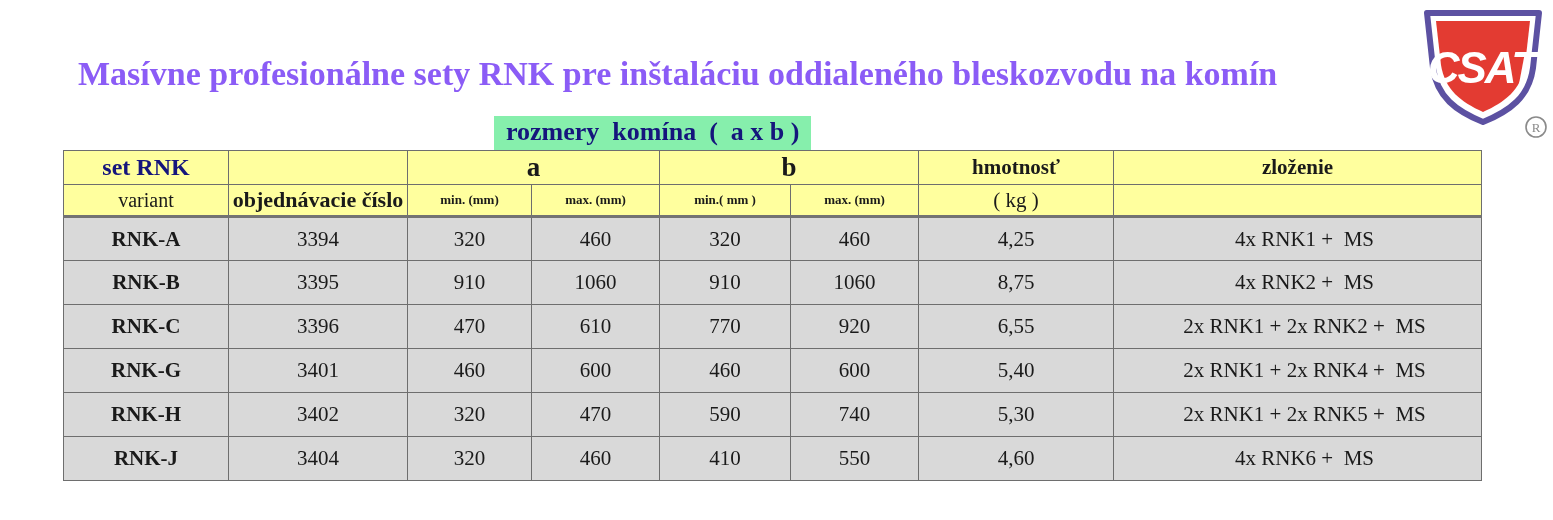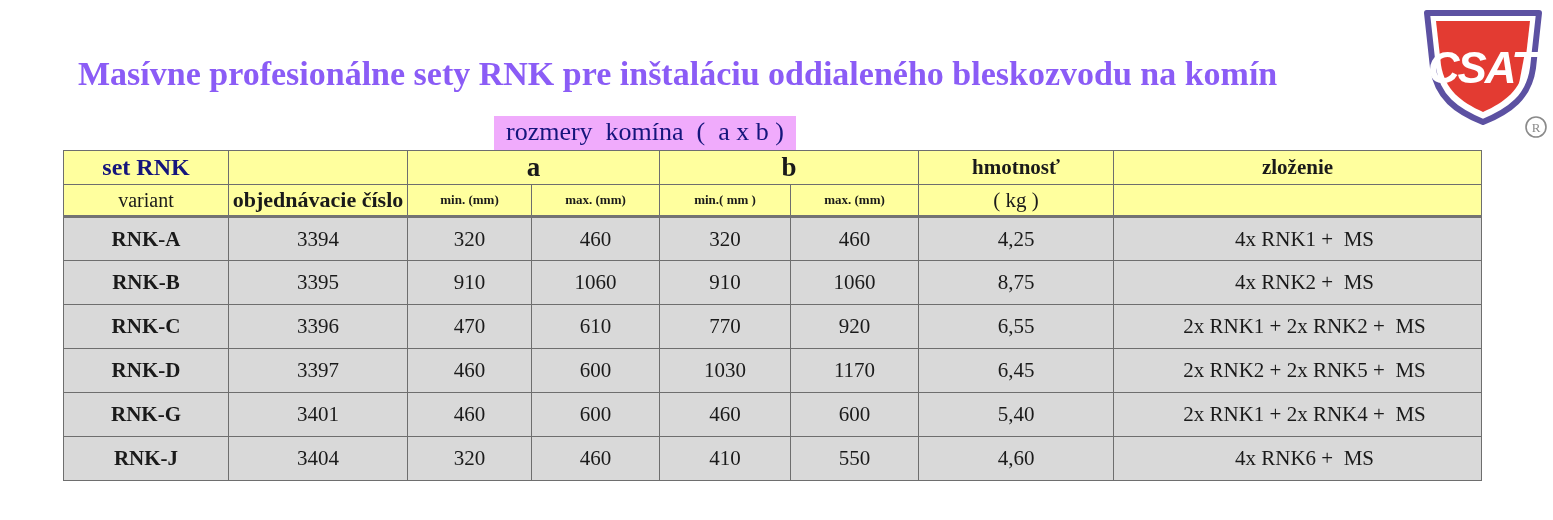--- a/index.html
+++ b/index.html
@@ -8,21 +8,21 @@
     font-family:"Liberation Serif", serif; overflow:hidden;
   }
   .page-title{
     position:absolute;left:78px;top:49px;
     font-size:34px;font-weight:bold;color:#8b5cf6;
     white-space:nowrap;letter-spacing:0px;margin-top:6px;
   }
   .logo-wrap{position:absolute;left:1416px;top:6px;width:134px;height:134px;}
   .banner{
     position:absolute;left:494px;top:116px;height:30px;line-height:30px;
-    background:#f0abfc;color:#15157c;font-size:26px;font-weight:normal;
+    background:#86efac;color:#15157c;font-size:26px;font-weight:bold;
     padding:1px 12px 17px 12px;white-space:pre;
   }
   .rnk-table{
     position:absolute;left:63px;top:150px;
     border-collapse:collapse;table-layout:fixed;width:1418px;
     font-family:"Liberation Serif", serif;
   }
   .rnk-table td{
     border:1px solid #6e6e6e;text-align:center;font-size:21px;color:#1a1a1a;
     padding:0;overflow:hidden;
@@ -117,38 +117,38 @@
       <td class="variant">RNK-C</td>
       <td>3396</td>
       <td>470</td>
       <td>610</td>
       <td>770</td>
       <td>920</td>
       <td>6,55</td>
       <td class="zloz">2x RNK1 + 2x RNK2 +  MS</td>
     </tr>
     <tr class="drow">
-      <td class="variant">RNK-D</td>
-      <td>3397</td>
-      <td>460</td>
-      <td>600</td>
-      <td>1030</td>
-      <td>1170</td>
-      <td>6,45</td>
-      <td class="zloz">2x RNK2 + 2x RNK5 +  MS</td>
-    </tr>
-    <tr class="drow">
       <td class="variant">RNK-G</td>
       <td>3401</td>
       <td>460</td>
       <td>600</td>
       <td>460</td>
       <td>600</td>
       <td>5,40</td>
       <td class="zloz">2x RNK1 + 2x RNK4 +  MS</td>
+    </tr>
+    <tr class="drow">
+      <td class="variant">RNK-H</td>
+      <td>3402</td>
+      <td>320</td>
+      <td>470</td>
+      <td>590</td>
+      <td>740</td>
+      <td>5,30</td>
+      <td class="zloz">2x RNK1 + 2x RNK5 +  MS</td>
     </tr>
     <tr class="drow">
       <td class="variant">RNK-J</td>
       <td>3404</td>
       <td>320</td>
       <td>460</td>
       <td>410</td>
       <td>550</td>
       <td>4,60</td>
       <td class="zloz">4x RNK6 +  MS</td>

